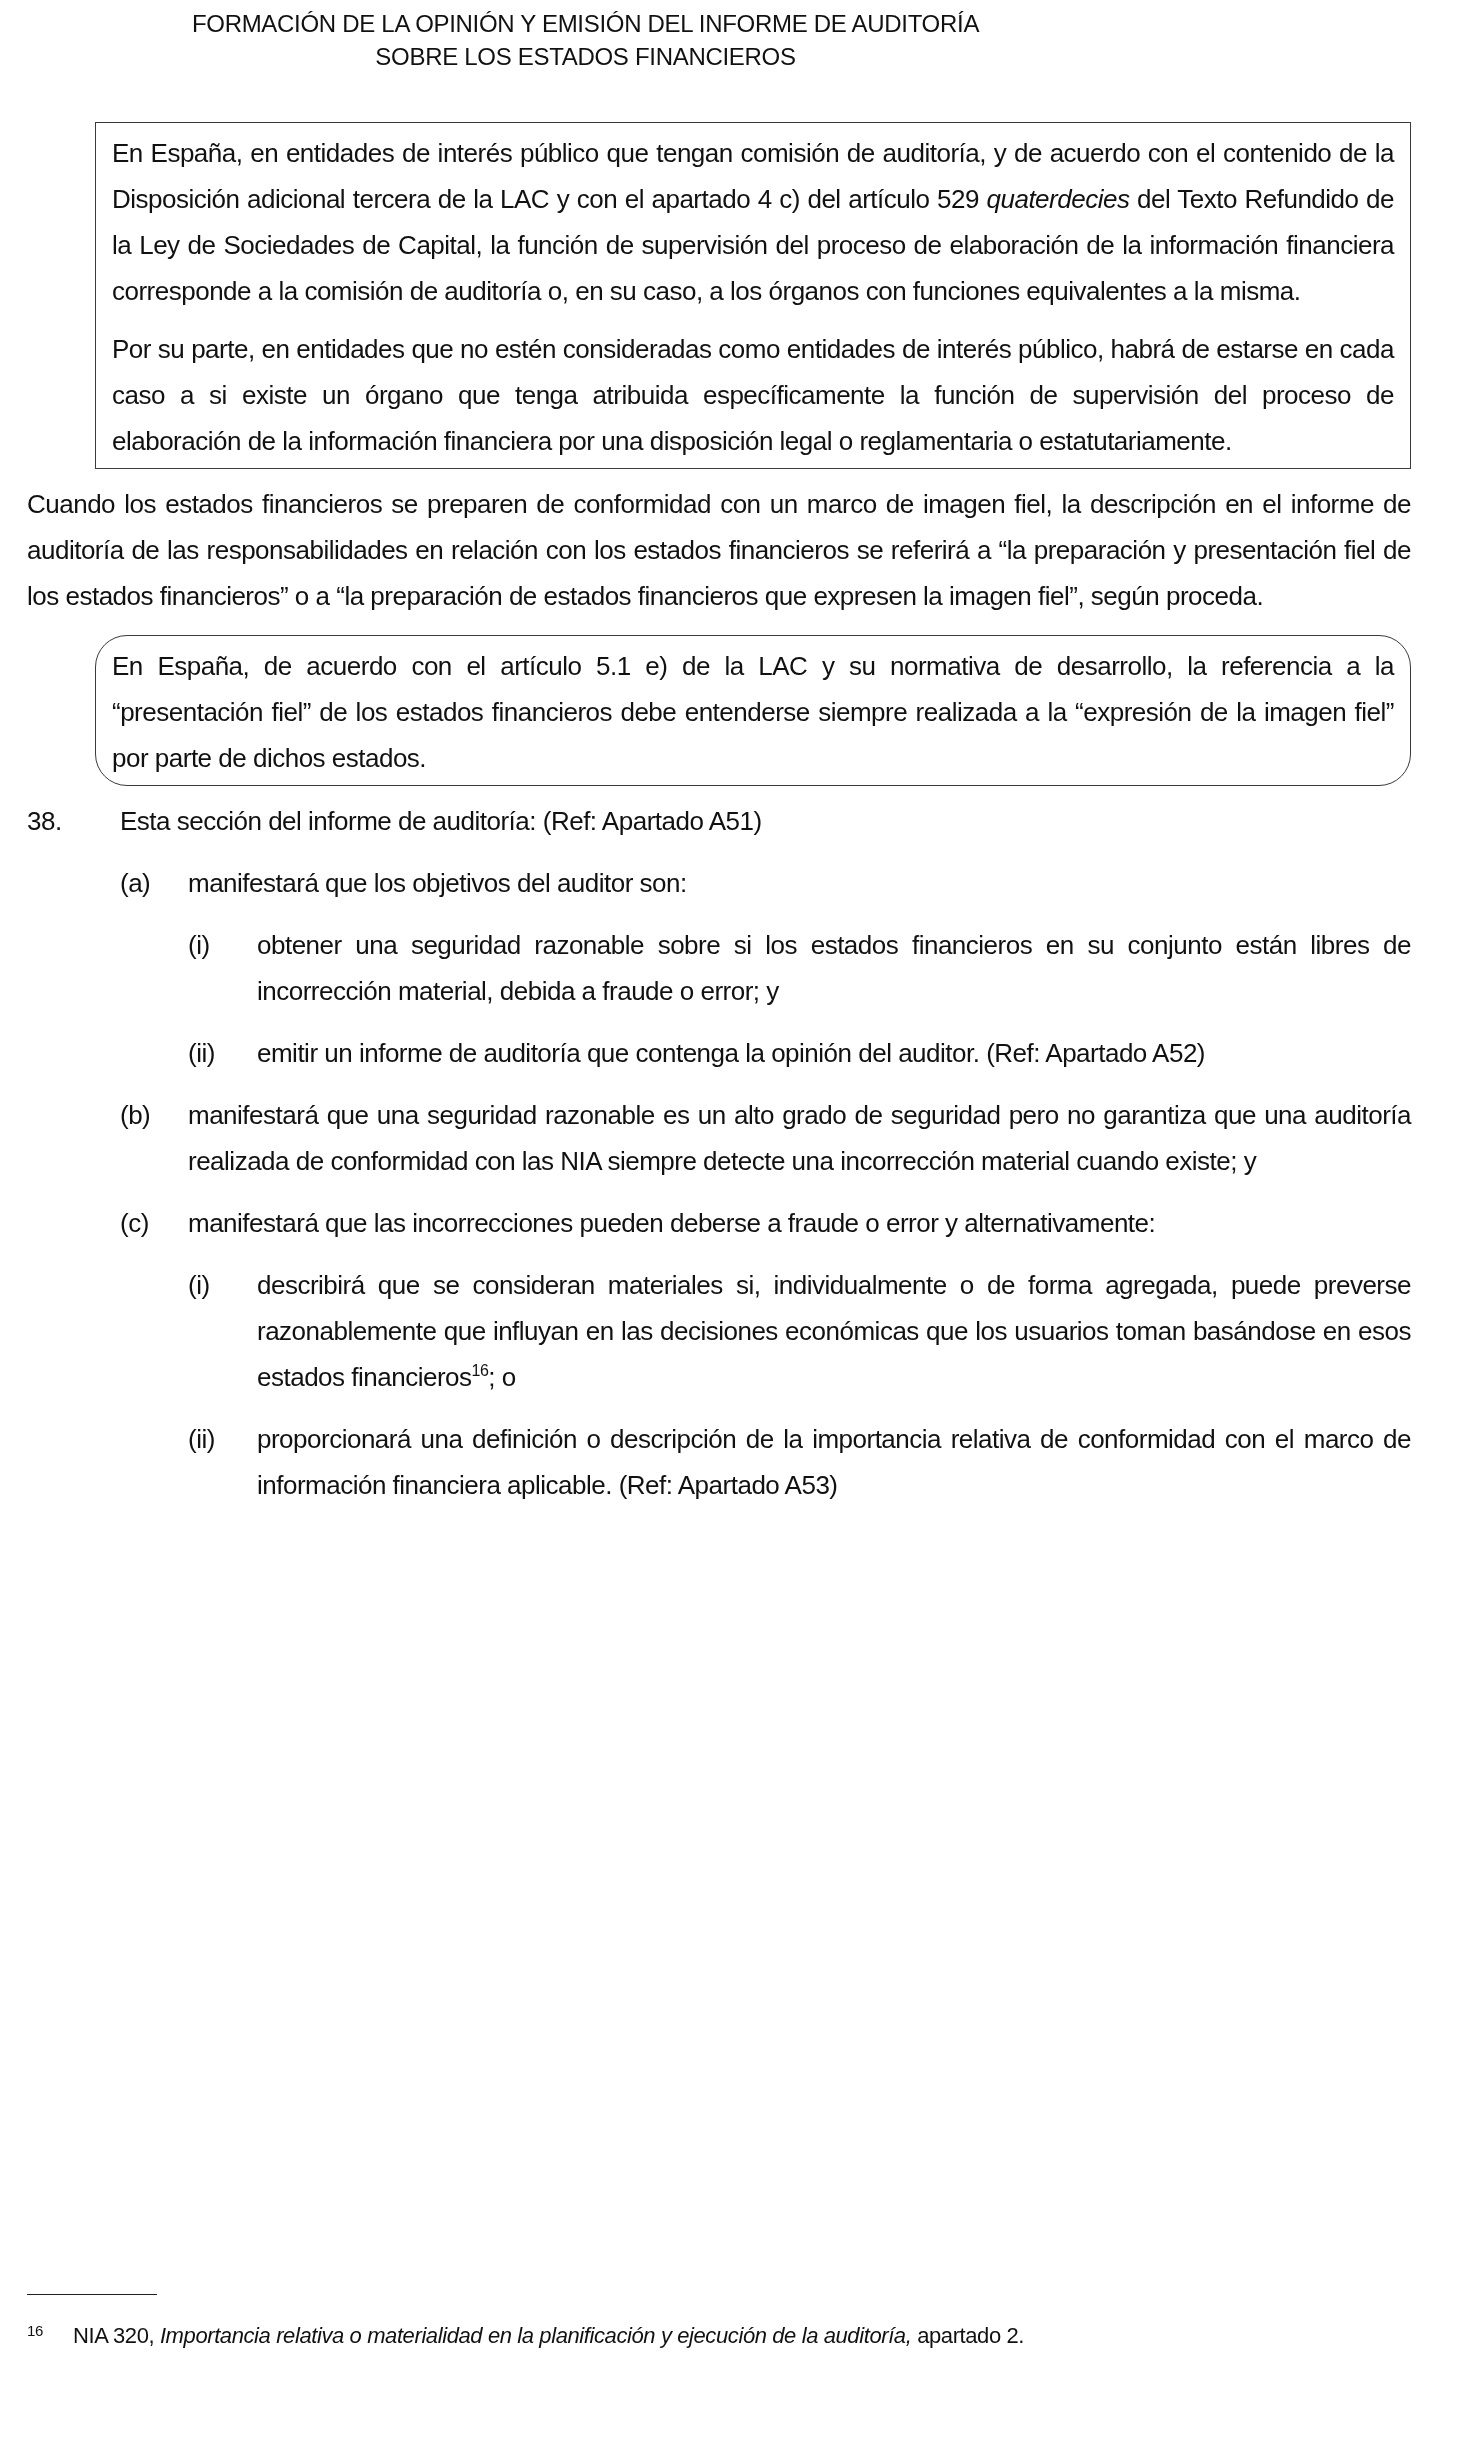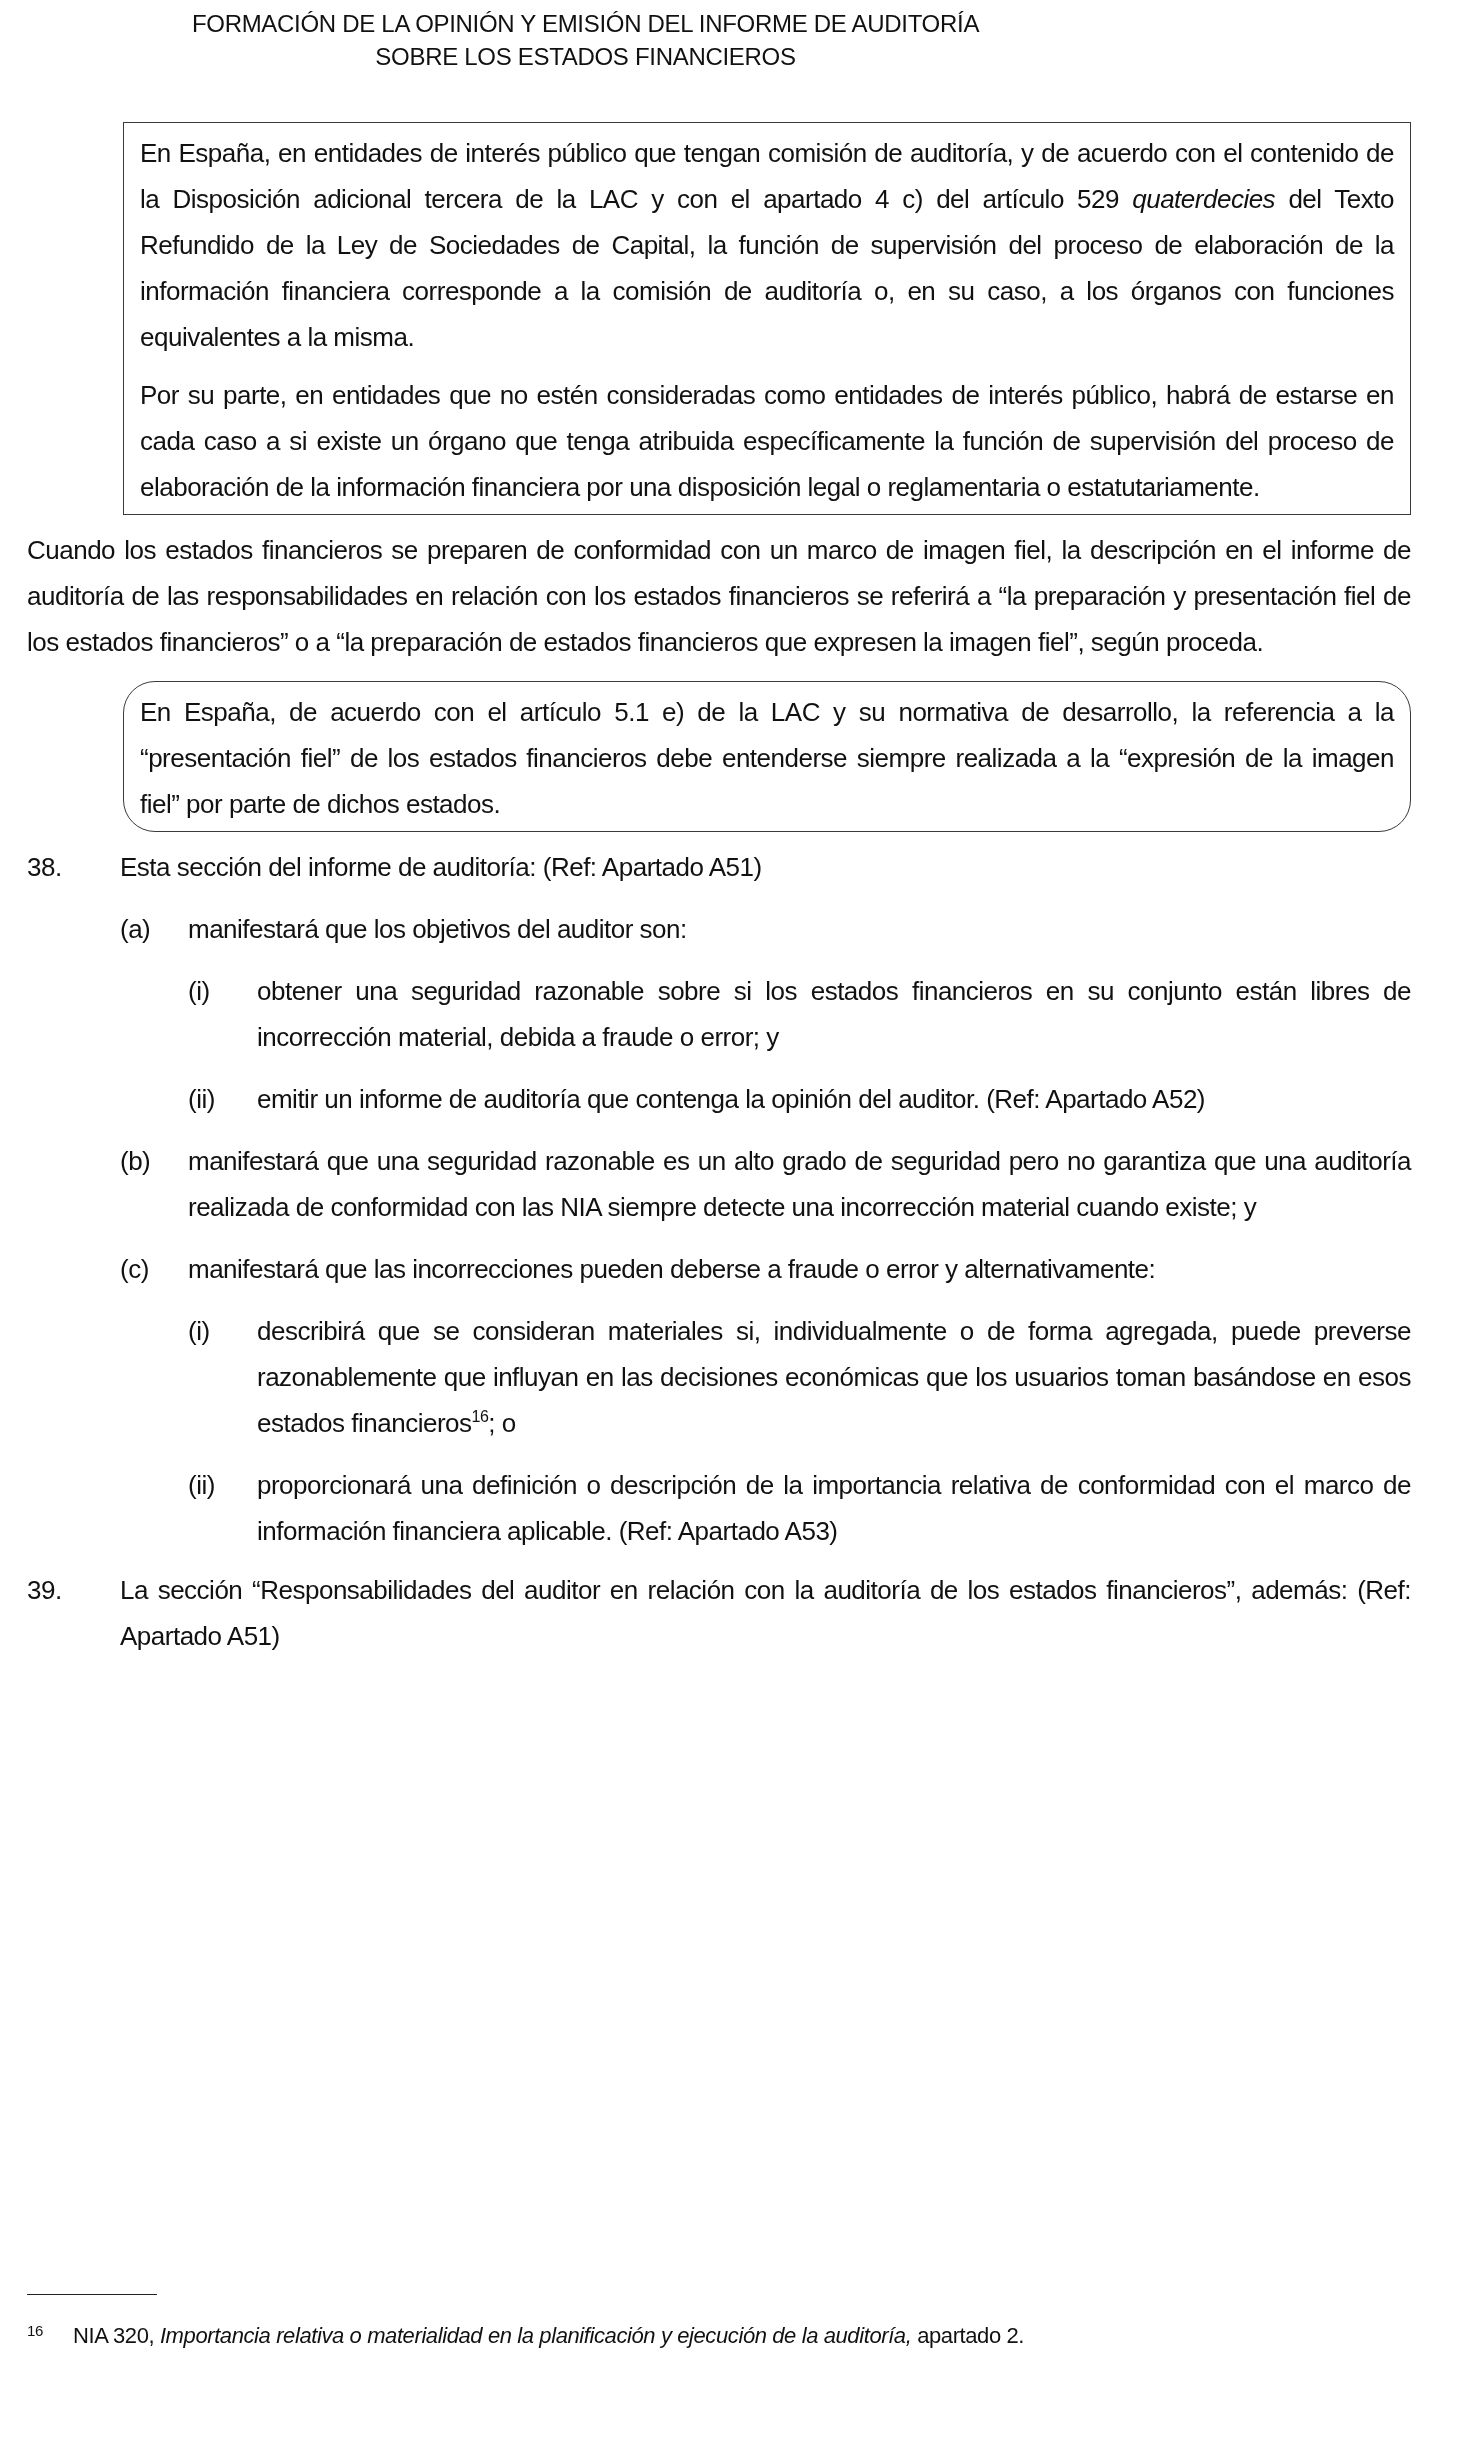--- a/index.html
+++ b/index.html
@@ -26,21 +26,21 @@
     position: absolute;
     left: 27px;
     top: 122px;
     width: 1384px;
     font-size: 26px;
     line-height: 46px;
     letter-spacing: -0.5px;
   }
 
   .note-box {
-    margin-left: 96px;
+    margin-left: 68px;
     border: 1.8px solid #3a3a3a;
     padding: 7px 16px 3.5px 16px;
     text-align: justify;
   }
   .note-box p { margin: 0; text-align: justify; text-align-last: left; }
   .note-box p + p { margin-top: 12.4px; }
 
   .para {
     display: flex;
     margin-top: 12.4px;
@@ -146,24 +146,20 @@
   </div>
   <div class="subsub">
     <span class="mark">(i)</span>
     <span class="txt"><span>describirá que se consideran materiales si, individualmente o de forma agregada, puede preverse razonablemente que influyan en las decisiones económicas que los usuarios toman basándose en esos estados financieros</span><sup class="fn">16</sup><span>; o</span></span>
   </div>
   <div class="subsub">
     <span class="mark">(ii)</span>
     <span class="txt">proporcionará una definición o descripción de la importancia relativa de conformidad con el marco de información financiera aplicable. (Ref: Apartado A53)</span>
   </div>
 
-  <div class="para">
-    <span class="num">39.</span>
-    <span class="txt">La sección “Responsabilidades del auditor en relación con la auditoría de los estados financieros”, además: (Ref: Apartado A51)</span>
-  </div>
 
 </div>
 
 <div class="footnote-rule"></div>
 <div class="footnote">
   <span class="fn-num">16</span>
   <span class="fn-text"><span>NIA 320, </span><i>Importancia relativa o materialidad en la planificación y ejecución de la auditoría,</i><span> apartado 2.</span></span>
 </div>
 
 

